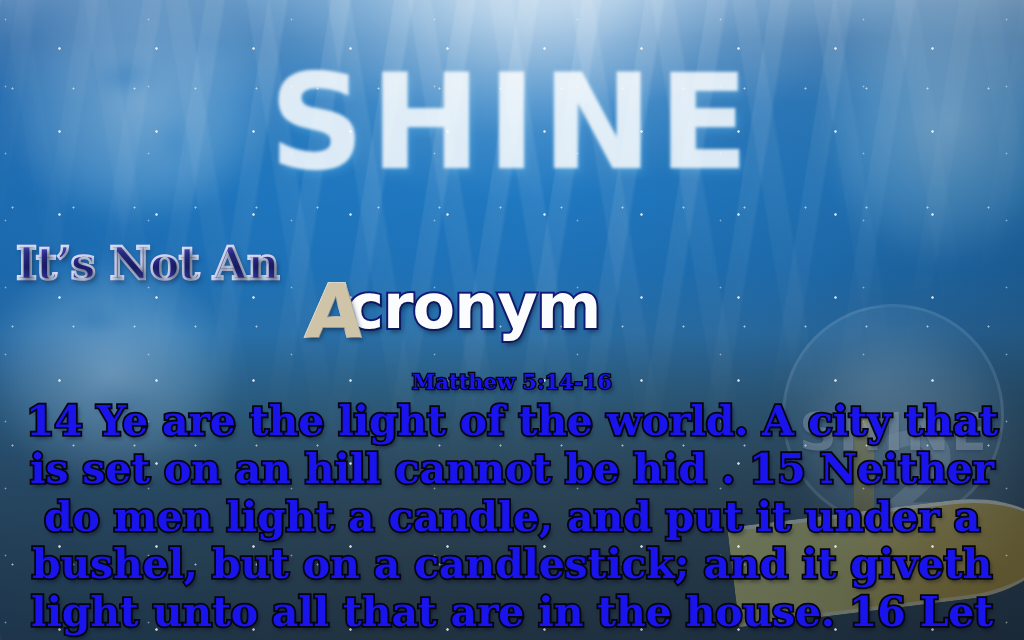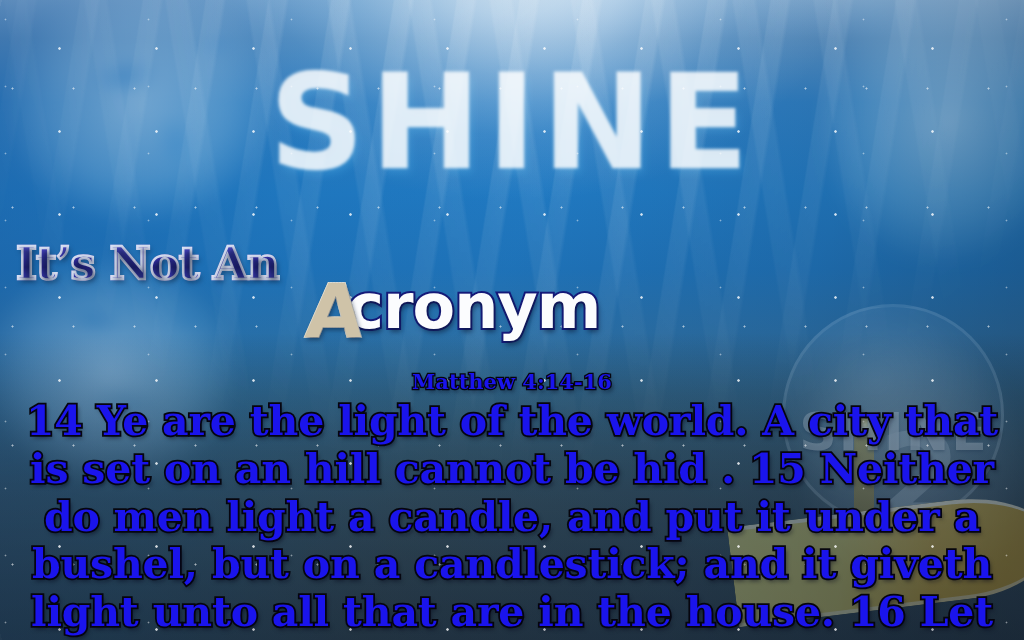--- a/index.html
+++ b/index.html
@@ -332,18 +332,18 @@
   <div class="shine-title">SHINE</div>
 
   <div class="not-an">It’s Not An</div>
 
   <div class="acronym">
     <span class="acronym-a">A</span>
     <span class="acronym-rest">cronym</span>
   </div>
 
   <div class="scripture">
-    <div class="scripture-ref">Matthew 4:14-16</div>
+    <div class="scripture-ref">Matthew 5:14-16</div>
     <div class="scripture-body">14 Ye are the light of the world. A city that is set on an hill cannot be hid . 15 Neither do men light a candle, and put it under a bushel, but on a candlestick; and it giveth light unto all that are in the house. 16 Let your light so shine before men, that they may see your good works, and glorify your Father which is in heaven.</div>
     <div class="scripture-version">KJV</div>
   </div>
 
 </div>
 
 </body></html>

